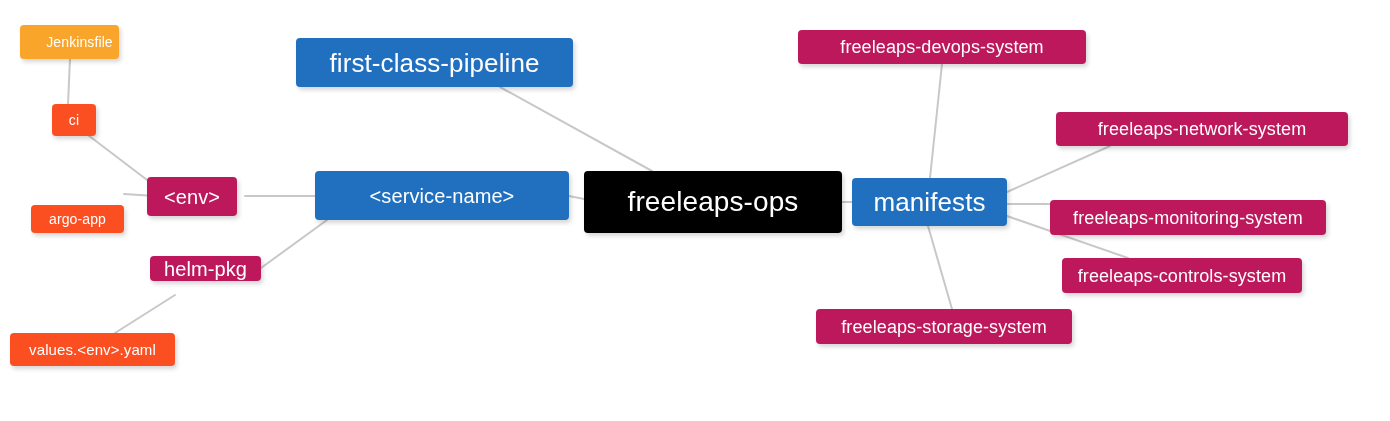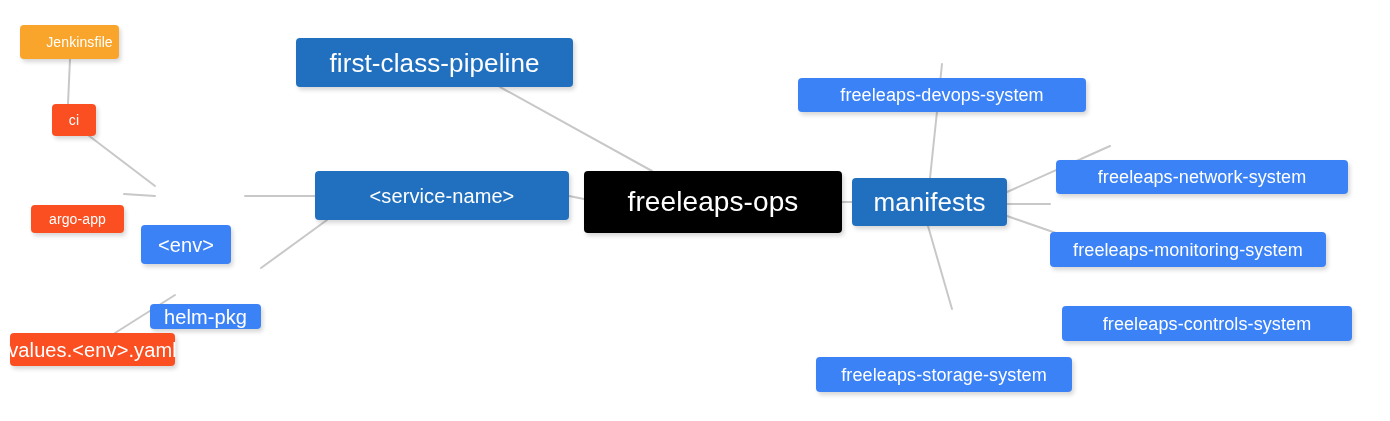--- a/index.html
+++ b/index.html
@@ -32,21 +32,21 @@
     justify-content: center;
     color: #ffffff;
     border-radius: 4px;
     white-space: nowrap;
     box-shadow: 2px 3px 4px rgba(0,0,0,0.16);
     letter-spacing: 0.1px;
     line-height: 1;
   }
   .node-root   { background: #000000; }
   .node-blue   { background: #2070bf; }
-  .node-green  { background: #3b82f6; margin-top: 48px; }
+  .node-green  { background: #be185d; }
   .node-red    { background: #fb4f21; }
   .node-orange { background: #f9a52b; }
 </style>
 </head>
 <body>
 
 <div id="canvas">
   <svg id="edge-layer" viewBox="0 0 1390 421" preserveAspectRatio="none">
       <line x1="70" y1="59" x2="68" y2="104" stroke="#c8c8c8" stroke-width="2" stroke-linecap="round"></line>
       <line x1="84" y1="132" x2="155" y2="186" stroke="#c8c8c8" stroke-width="2" stroke-linecap="round"></line>
@@ -60,26 +60,26 @@
       <line x1="930" y1="178" x2="942" y2="64" stroke="#c8c8c8" stroke-width="2" stroke-linecap="round"></line>
       <line x1="1007" y1="192" x2="1110" y2="146" stroke="#c8c8c8" stroke-width="2" stroke-linecap="round"></line>
       <line x1="1007" y1="204" x2="1050" y2="204" stroke="#c8c8c8" stroke-width="2" stroke-linecap="round"></line>
       <line x1="1007" y1="216" x2="1128" y2="258" stroke="#c8c8c8" stroke-width="2" stroke-linecap="round"></line>
       <line x1="928" y1="226" x2="952" y2="309" stroke="#c8c8c8" stroke-width="2" stroke-linecap="round"></line>
     </svg>
   <div id="node-layer">
       <div class="node node-orange" style="left: 20px; top: 25px; width: 99px; height: 34px; font-size: 14px; padding-left: 20px;">Jenkinsfile</div>
       <div class="node node-red" style="left: 52px; top: 104px; width: 44px; height: 32px; font-size: 14px;">ci</div>
       <div class="node node-red" style="left: 31px; top: 177px; width: 93px; height: 28px; font-size: 14px; margin-top: 28px;">argo-app</div>
-      <div class="node node-green" style="left: 141px; top: 177px; width: 90px; height: 39px; font-size: 20px;">&lt;env&gt;</div>
+      <div class="node node-green" style="left: 147px; top: 177px; width: 90px; height: 39px; font-size: 20px;">&lt;env&gt;</div>
       <div class="node node-green" style="left: 150px; top: 256px; width: 111px; height: 25px; font-size: 20px;">helm-pkg</div>
-      <div class="node node-red" style="left: 10px; top: 333px; width: 165px; height: 33px; font-size: 20px;">values.&lt;env&gt;.yaml</div>
+      <div class="node node-red" style="left: 10px; top: 333px; width: 165px; height: 33px; font-size: 15px;">values.&lt;env&gt;.yaml</div>
       <div class="node node-blue" style="left: 296px; top: 38px; width: 277px; height: 49px; font-size: 26px;">first-class-pipeline</div>
       <div class="node node-blue" style="left: 315px; top: 171px; width: 254px; height: 49px; font-size: 20px;">&lt;service-name&gt;</div>
       <div class="node node-root" style="left: 584px; top: 171px; width: 258px; height: 62px; font-size: 28px;">freeleaps-ops</div>
       <div class="node node-blue" style="left: 852px; top: 178px; width: 155px; height: 48px; font-size: 26px;">manifests</div>
       <div class="node node-green" style="left: 798px; top: 30px; width: 288px; height: 34px; font-size: 18px;">freeleaps-devops-system</div>
       <div class="node node-green" style="left: 1056px; top: 112px; width: 292px; height: 34px; font-size: 18px;">freeleaps-network-system</div>
-      <div class="node node-green" style="left: 1050px; top: 184px; width: 276px; height: 35px; font-size: 18px;">freeleaps-monitoring-system</div>
-      <div class="node node-green" style="left: 1062px; top: 258px; width: 290px; height: 35px; font-size: 18px;">freeleaps-controls-system</div>
+      <div class="node node-green" style="left: 1050px; top: 200px; width: 276px; height: 35px; font-size: 18px;">freeleaps-monitoring-system</div>
+      <div class="node node-green" style="left: 1062px; top: 258px; width: 240px; height: 35px; font-size: 18px;">freeleaps-controls-system</div>
       <div class="node node-green" style="left: 816px; top: 309px; width: 256px; height: 35px; font-size: 18px;">freeleaps-storage-system</div>
     </div>
 </div>
 
 </body></html>

